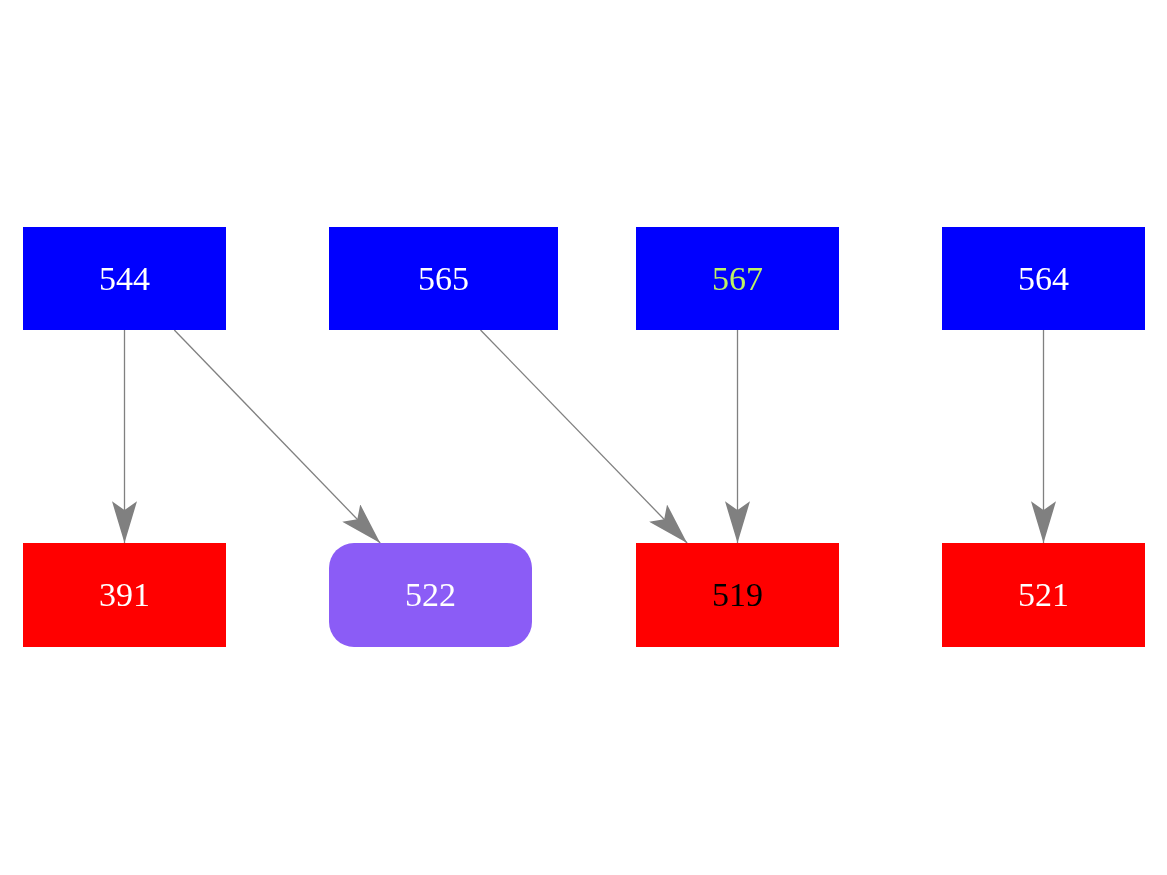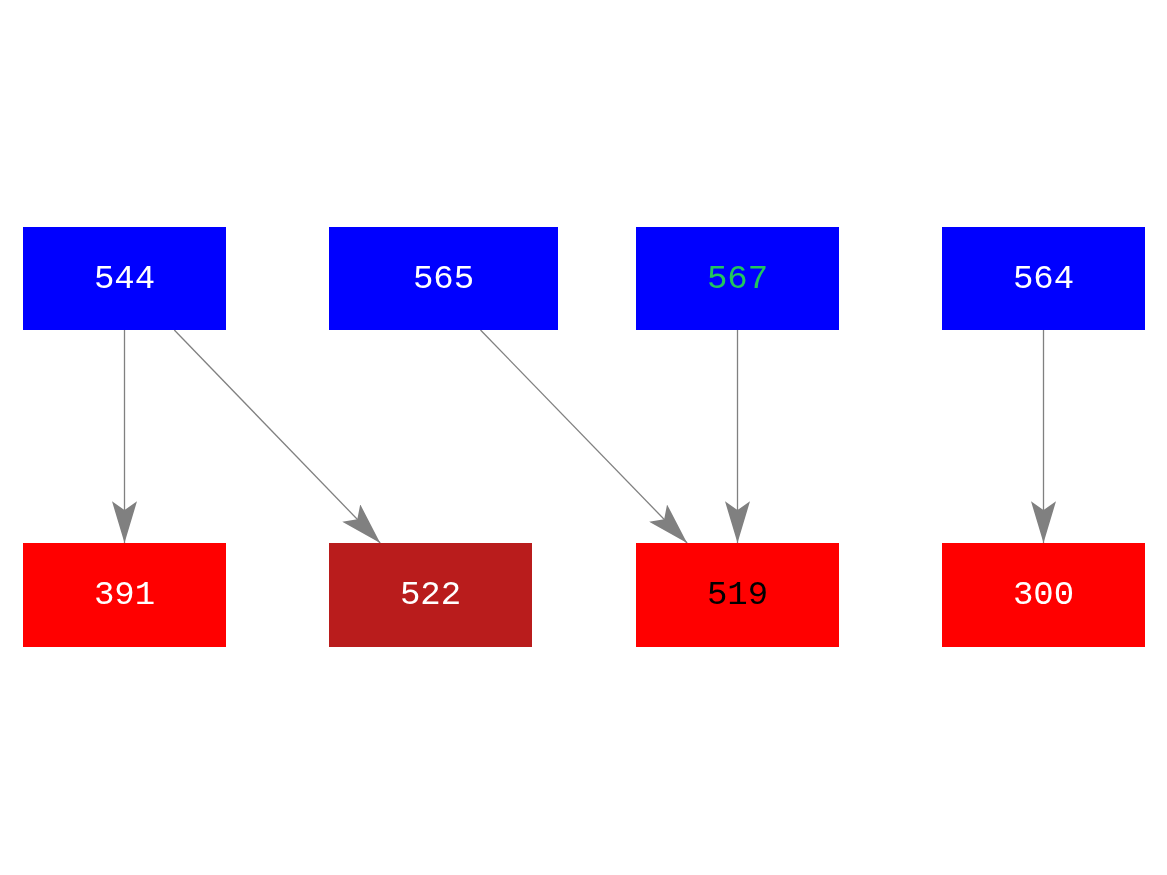--- a/index.html
+++ b/index.html
@@ -6,21 +6,21 @@
     margin: 0;
     padding: 0;
     background: #ffffff;
   }
   .canvas {
     position: relative;
     width: 1167px;
     height: 875px;
     background: #ffffff;
     overflow: hidden;
-    font-family: Liberation Mono, monospace;
+    font-family: Liberation Serif, serif;
   }
   #edge-layer {
     position: absolute;
     left: 0;
     top: 0;
     width: 1167px;
     height: 875px;
     display: block;
   }
   .node {
@@ -52,32 +52,32 @@
         <line x1="1043.5" y1="330" x2="1043.5" y2="543" stroke="#808080" stroke-width="1.3" marker-end="url(#arrowhead)"></line>
       </g>
   </svg>
   <div id="nodes">
       <div class="node" style="left: 23px; top: 227px; width: 203px; height: 103px; background: rgb(0, 0, 255); color: rgb(255, 255, 255);">
         <span>544</span>
       </div>
       <div class="node" style="left: 329px; top: 227px; width: 229px; height: 103px; background: rgb(0, 0, 255); color: rgb(255, 255, 255);">
         <span>565</span>
       </div>
-      <div class="node" style="left: 636px; top: 227px; width: 203px; height: 103px; background: rgb(0, 0, 255); color: #22c55e;">
+      <div class="node" style="left: 636px; top: 227px; width: 203px; height: 103px; background: rgb(0, 0, 255); color: #bef264;">
         <span>567</span>
       </div>
       <div class="node" style="left: 942px; top: 227px; width: 203px; height: 103px; background: rgb(0, 0, 255); color: rgb(255, 255, 255);">
         <span>564</span>
       </div>
       <div class="node" style="left: 23px; top: 543px; width: 203px; height: 104px; background: rgb(255, 0, 0); color: rgb(255, 255, 255);">
         <span>391</span>
       </div>
-      <div class="node" style="left: 329px; top: 543px; width: 203px; height: 104px; background: #b91c1c; color: rgb(255, 255, 255);">
+      <div class="node" style="left: 329px; top: 543px; width: 203px; height: 104px; background: #8b5cf6; color: rgb(255, 255, 255); border-radius: 25px;">
         <span>522</span>
       </div>
       <div class="node" style="left: 636px; top: 543px; width: 203px; height: 104px; background: rgb(255, 0, 0); color: #000000;">
         <span>519</span>
       </div>
       <div class="node" style="left: 942px; top: 543px; width: 203px; height: 104px; background: rgb(255, 0, 0); color: rgb(255, 255, 255);">
-        <span>300</span>
+        <span>521</span>
       </div>
     </div>
 </div>
 
 </body></html>

